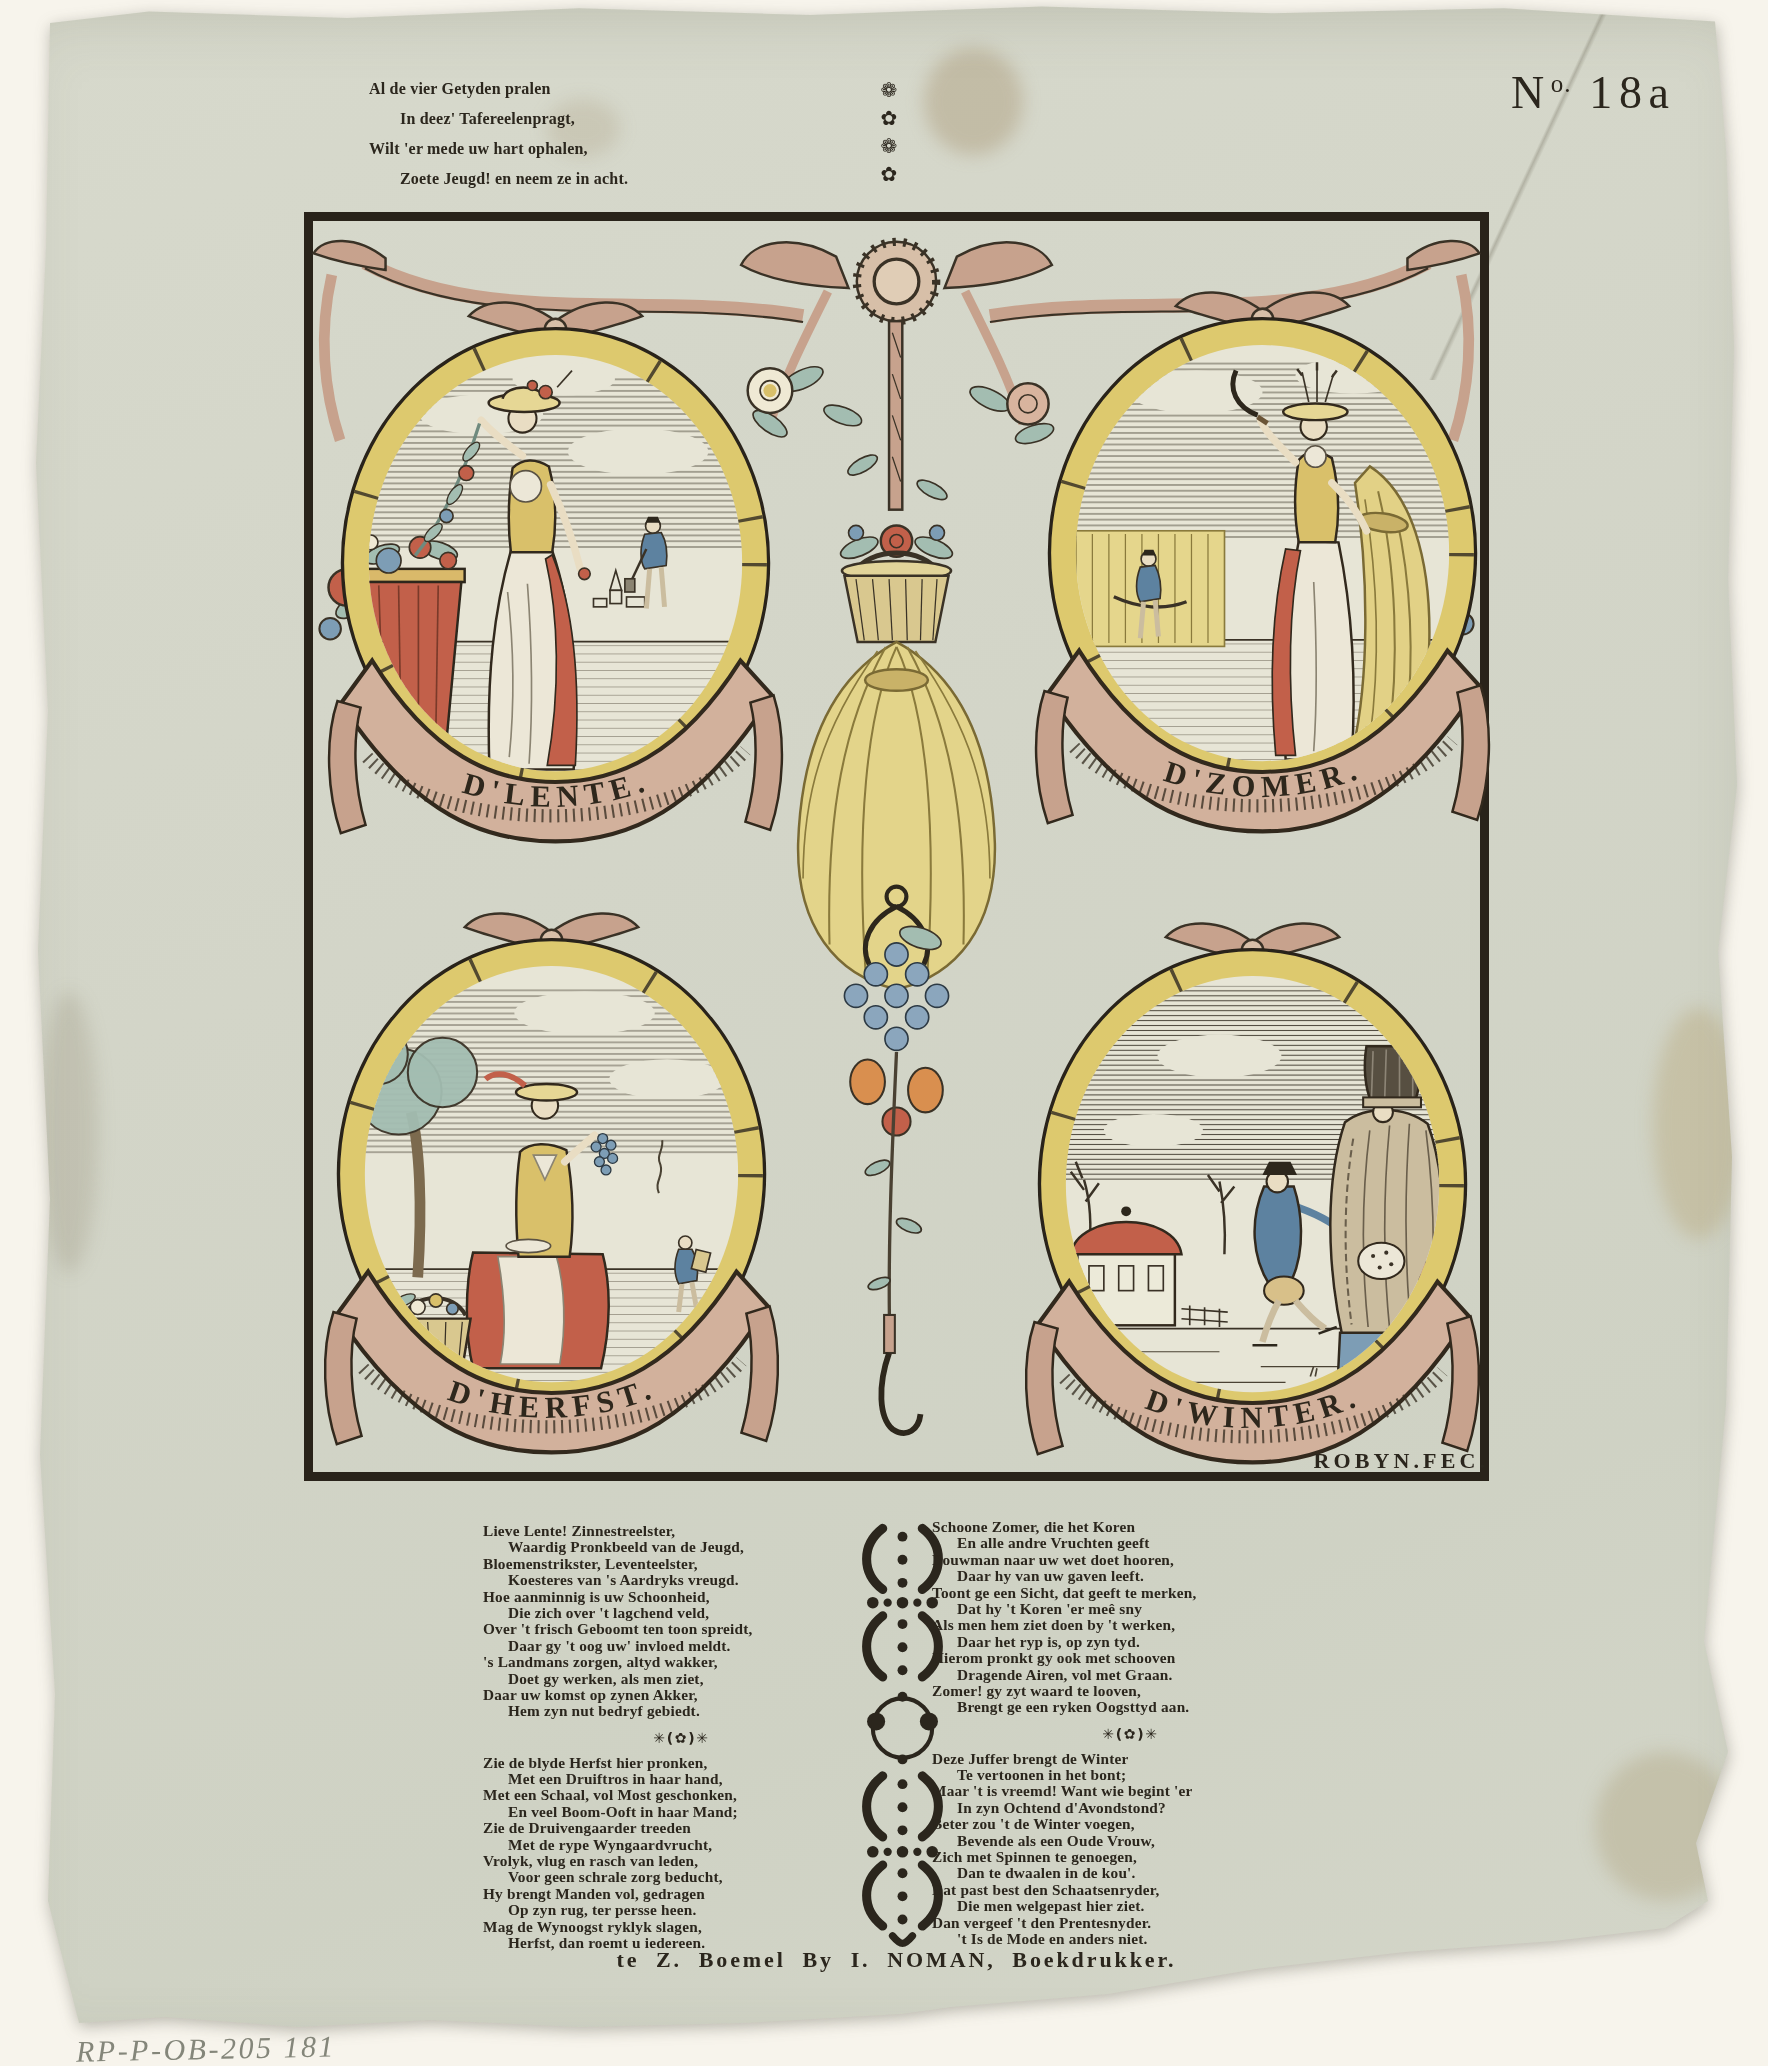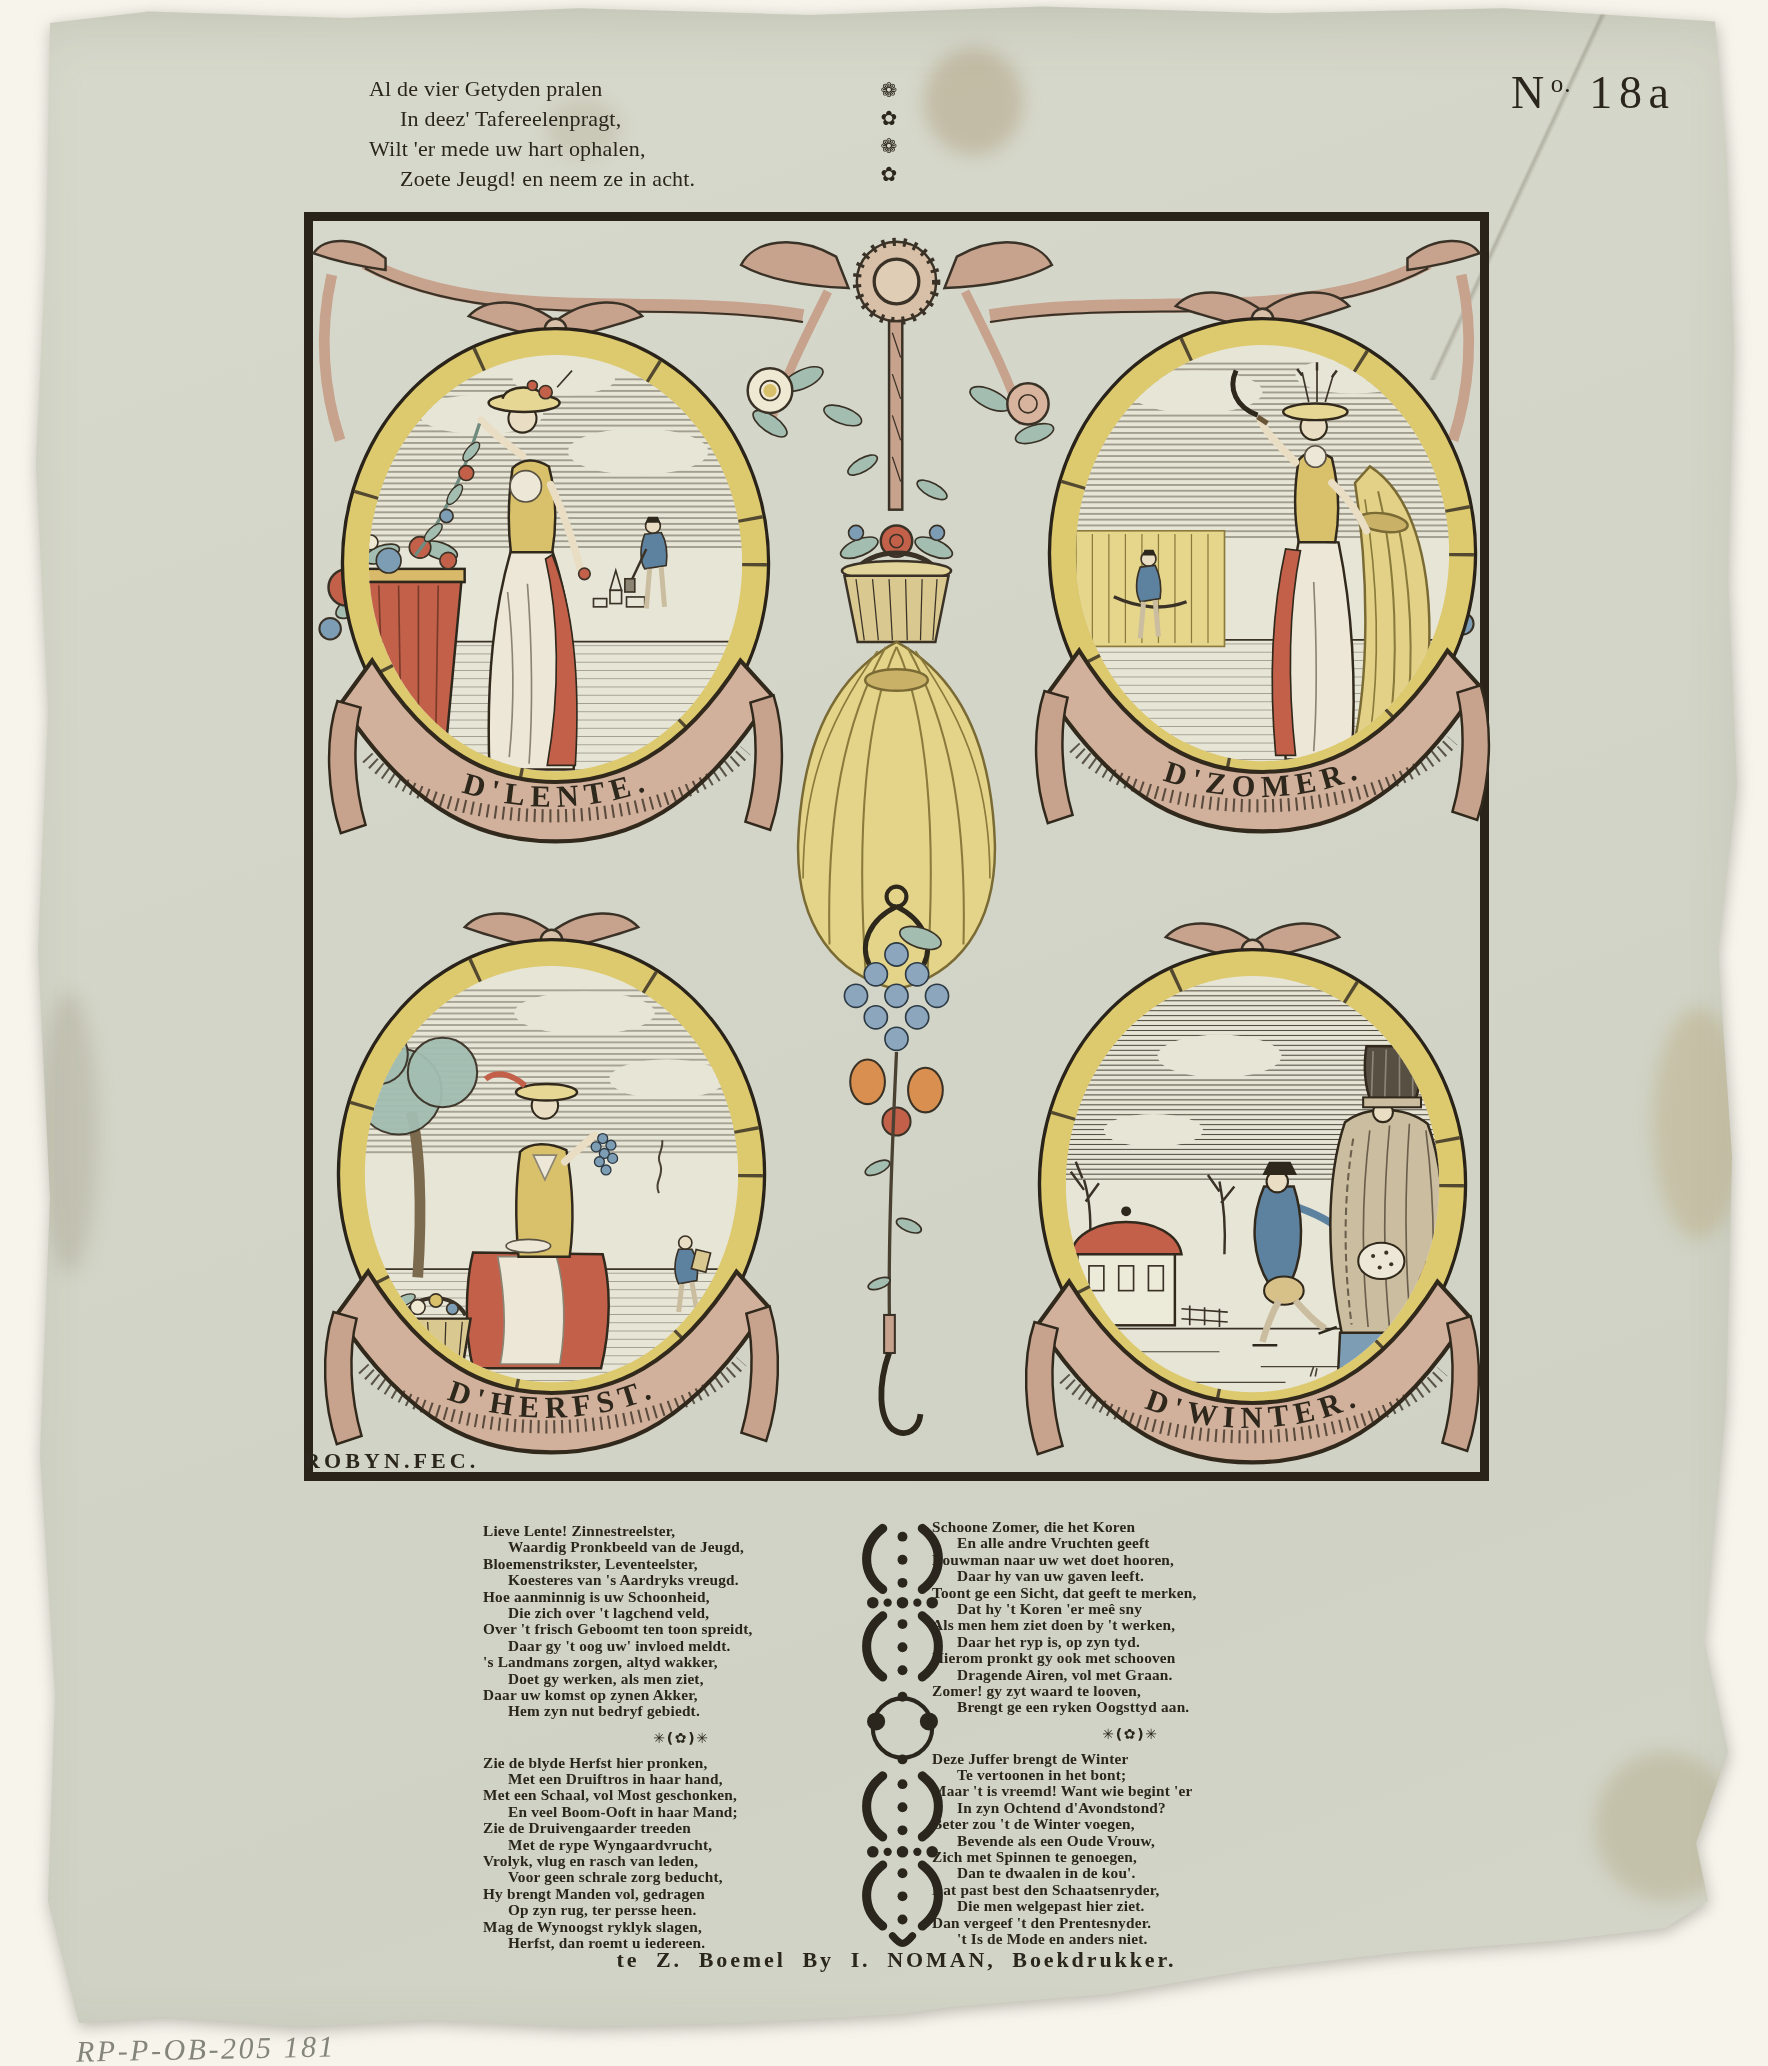--- a/index.html
+++ b/index.html
@@ -15,39 +15,39 @@
   .vignette{position:absolute;inset:0;box-shadow:inset 0 0 74px rgba(95,95,72,.30);pointer-events:none;}
   .stain{position:absolute;border-radius:50%;filter:blur(8.3px);pointer-events:none;}
   .st1{left:924px;top:48px;width:99px;height:107px;background:rgba(152,126,82,.30);}
   .st2{left:1653px;top:1008px;width:91px;height:231px;background:rgba(176,152,96,.30);}
   .st3{left:1595px;top:1752px;width:141px;height:149px;background:rgba(163,142,96,.28);}
   .st4{left:40px;top:992px;width:58px;height:281px;background:rgba(120,112,82,.18);}
   .st5{left:546px;top:99px;width:74px;height:58px;background:rgba(150,130,90,.18);}
   .crease{position:absolute;left:1273px;top:0;width:495px;height:380px;pointer-events:none;
     background:linear-gradient(115deg,transparent 49.5%,rgba(90,85,68,.28) 50%,transparent 50.7%);}
   
-  .verse{position:absolute;font-size:22px;font-weight:normal;line-height:30px;letter-spacing:0.2px;}
+  .verse{position:absolute;font-size:16px;font-weight:bold;line-height:30px;letter-spacing:0.2px;}
   .verse .vl:nth-child(even){margin-left:31px;}
   .v-left{left:369px;top:74px;}
   .v-right{left:911px;top:74px;}
   .header-orn{position:absolute;left:875px;top:76px;width:28px;text-align:center;
     font-family:"DejaVu Sans",sans-serif;font-size:20px;line-height:28px;color:#2b261d;}
   .plate-number{position:absolute;left:1511px;top:66px;font-size:46px;font-weight:normal;letter-spacing:6.6px;color:#2b261d;}
   .plate-number .sup{font-size:25px;vertical-align:16.5px;letter-spacing:0.8px;}
   
   .frame{position:absolute;left:304px;top:212px;width:1185px;height:1269px;
     border:9px solid #29231a;box-sizing:border-box;}
   .decor{position:absolute;left:307px;top:217px;width:1179px;height:1260px;}
   .medallion{position:absolute;width:479px;height:628px;}
   .m-lente{left:316px;top:278px;}
   .m-zomer{left:1023px;top:268px;}
   .m-herfst{left:312px;top:889px;}
   .m-winter{left:1013px;top:899px;}
   .banner-text{font-family:"Liberation Serif",serif;font-size:37px;font-weight:bold;letter-spacing:8px;fill:#2e271c;}
-  .signature{position:absolute;left:304px;width:1185px;top:1448px;text-align:left;
+  .signature{position:absolute;left:304px;width:1185px;top:1448px;text-align:right;
     font-size:22px;font-weight:bold;letter-spacing:4.1px;}
   
   .col{position:absolute;width:397px;font-size:15.3px;font-weight:bold;line-height:16.4px;letter-spacing:0.2px;}
   .col-left{left:463px;top:1523px;margin-left:20px;}
   .col-right{left:932px;top:1519px;}
   .stanza .vl:nth-child(even){margin-left:25px;}
   .stanza-divider{text-align:center;font-family:"DejaVu Sans",sans-serif;font-size:14px;
     margin:10px 0 8.3px 0;letter-spacing:1.7px;}
   .chain{position:absolute;left:853px;top:1523px;width:99px;height:453px;}
   .imprint{position:absolute;left:304px;width:1185px;top:1947px;text-align:center;

